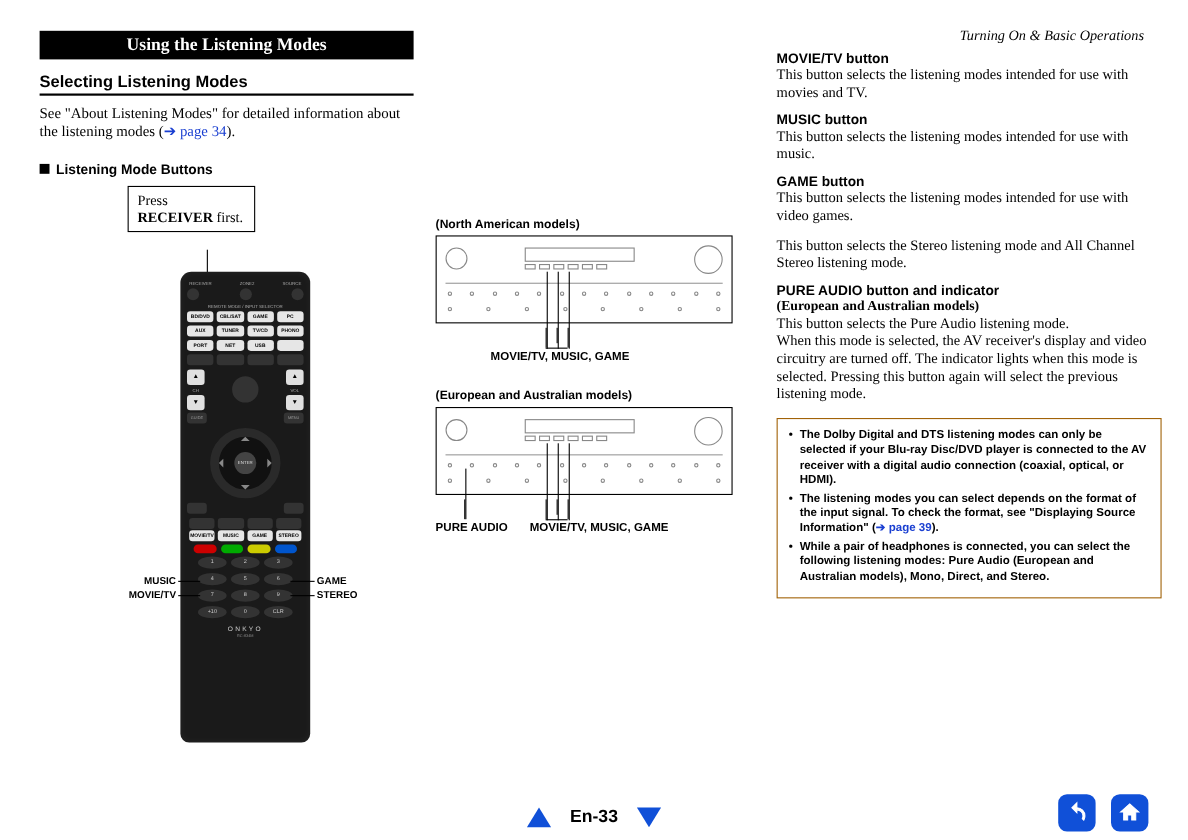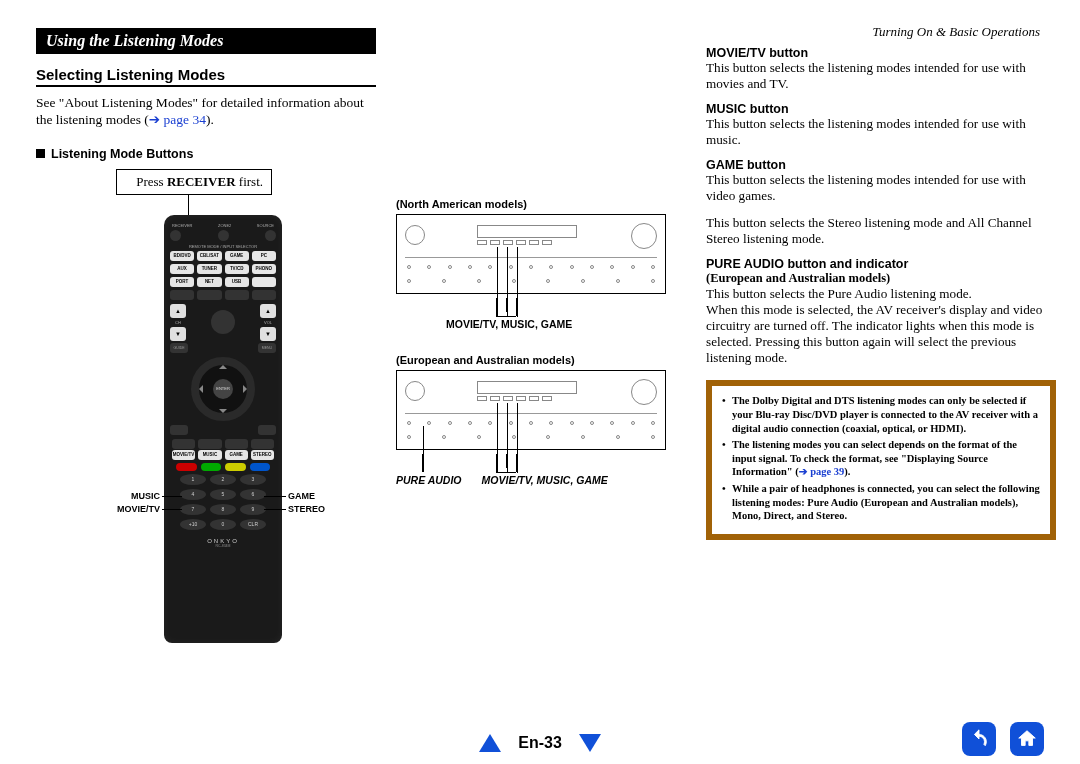--- a/index.html
+++ b/index.html
@@ -25,24 +25,24 @@
     text-align: right;
     font-size: 13px;
     position: absolute;
     top: 24px;
     right: 40px;
   }
   .section-bar {
     background: #000;
     color: #fff;
     font-weight: bold;
-    font-style: italic;
     font-size: 16px;
     padding: 4px 10px;
     margin-bottom: 12px;
+    text-align: center;
   }
   .subsection {
     font-weight: bold;
     font-size: 15px;
     border-bottom: 2px solid #000;
     padding-bottom: 2px;
     margin-bottom: 8px;
     font-family: Arial, Helvetica, sans-serif;
   }
   .body-text { font-size: 13.5px; line-height: 1.25; }
@@ -51,27 +51,27 @@
     font-weight: bold;
     font-family: Arial, Helvetica, sans-serif;
     font-size: 12.5px;
     margin-top: 18px;
     margin-bottom: 8px;
   }
   .sq { display: inline-block; width: 9px; height: 9px; background: #000; margin-right: 6px; vertical-align: middle; position: relative; top:-1px;}
   .callout-box {
     border: 1px solid #000;
     padding: 4px 8px;
-    width: 156px;
+    width: 116px;
     margin-left: 80px;
     font-size: 13px;
-    text-align: right;
+    text-align: left;
     font-family: "Times New Roman", serif;
     position: relative;
-    margin-bottom: 0;
+    margin-bottom: 16px;
   }
   .callout-box .b { font-weight: bold; }
   .callout-leader {
     width: 1px; height: 22px; background:#000;
     margin-left: 152px;
   }
   
   .remote-area { position: relative; width: 340px; height: 470px; margin-top:-2px;}
   .remote {
     position: absolute;
@@ -164,24 +164,24 @@
   .pbox { width:10px; height:5px; border:0.5px solid #888;}
   .panel-leader { position:absolute; width:1px; background:#000;}
   .panel-sub { font-family: Arial, Helvetica, sans-serif; font-weight:bold; font-size:10.5px; margin-top:2px; }
   .mid-spacer { height: 24px; }
 
   
   .rt-heading { font-family: Arial, Helvetica, sans-serif; font-weight:bold; font-size:12.5px; margin-top: 0; }
   .rt-block { margin-bottom: 10px; }
   .rt-text { font-size: 13.2px; line-height: 1.22; font-family: "Times New Roman", serif;}
   .note-box {
-    border:6px solid #a16207;
+    border:1px solid #a16207;
     padding: 8px 10px;
     margin-top: 14px;
-    font-family: Liberation Serif, serif;
+    font-family: Liberation Sans, sans-serif;
   }
   .note-box ul { list-style: none; padding:0;}
   .note-box li { font-size:10.5px; font-weight:bold; line-height:1.3; margin-bottom:3px; padding-left:10px; position:relative;}
   .note-box li::before { content:"•"; position:absolute; left:0; top:0;}
   .note-link { color:#1a3fd1;}
 
   
   .footer {
     position:absolute;
     bottom: 12px;
@@ -454,21 +454,21 @@
       <div class="panel-leader" style="left:110px; top:32px; height:70px;"></div>
       <div class="panel-leader" style="left:120px; top:32px; height:70px;"></div>
     </div>
     <div style="height:18px; position:relative;">
       <div style="position:absolute; left:26px; top:0; width:1px; height:18px; background:#000;"></div>
       <div style="position:absolute; left:100px; top:0; width:1px; height:18px; background:#000;"></div>
       <div style="position:absolute; left:110px; top:0; width:1px; height:14px; background:#000;"></div>
       <div style="position:absolute; left:120px; top:0; width:1px; height:18px; background:#000;"></div>
       <div style="position:absolute; left:100px; top:18px; width:20px; height:1px; background:#000;"></div>
     </div>
-    <div style="display:flex;font-style:italic;">
+    <div style="display:flex;">
       <div class="panel-sub">PURE AUDIO</div>
       <div class="panel-sub" style="margin-left:20px;">MOVIE/TV, MUSIC, GAME</div>
     </div>
   </div>
 
   <div class="col-right" style="margin-top:18px;">
     <div class="rt-block">
       <div class="rt-heading">MOVIE/TV button</div>
       <div class="rt-text">This button selects the listening modes intended for use with movies and TV.</div>
     </div>

